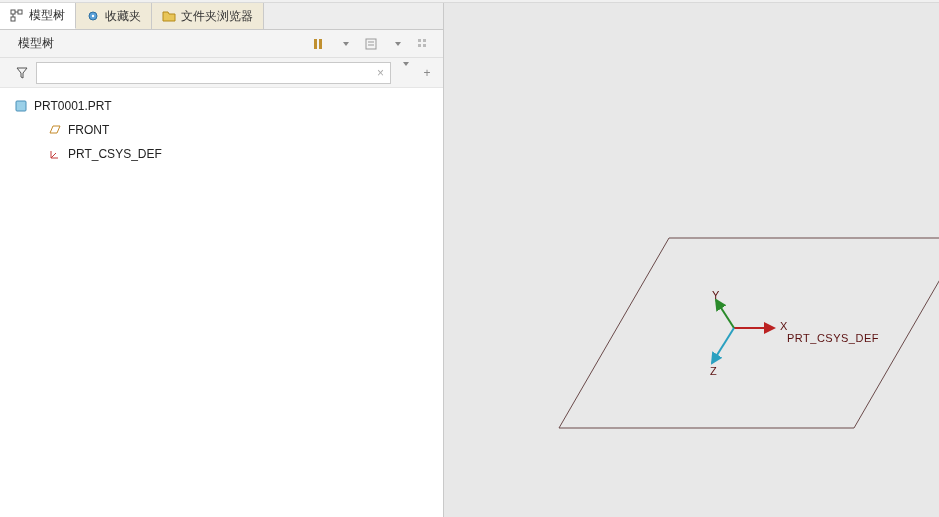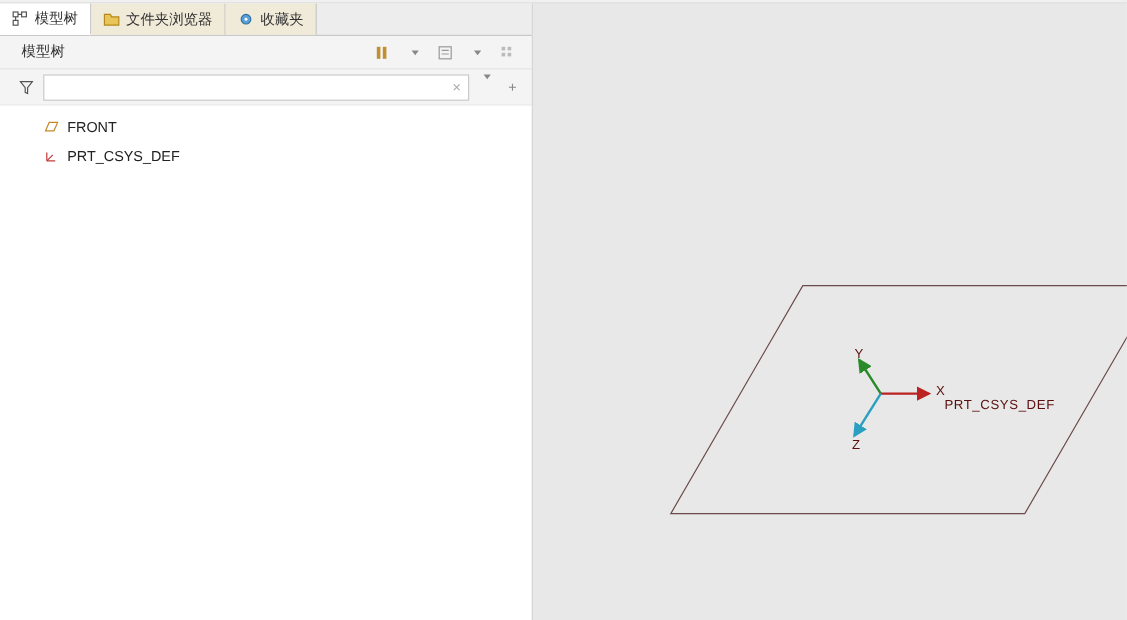--- a/index.html
+++ b/index.html
@@ -31,21 +31,21 @@
   .searchrow { display: flex; align-items: center; gap: 6px; height: 30px; padding: 0 8px 0 14px; border-bottom: 1px solid #e6e6e6; background: #f4f4f4; }
   .searchrow .funnel { width: 16px; display:flex; justify-content:center; color:#5a5a5a; }
   .searchbox { flex: 1; display: flex; align-items: center; height: 22px; background: #ffffff; border: 1px solid #c9c9c9; padding: 0 4px; }
   .searchbox input { flex: 1; border: none; outline: none; font-size: 12px; background: transparent; }
   .searchbox .clear { color: #aaa; padding: 0 2px; cursor: default; }
   .mini { width: 16px; text-align: center; color: #888; }
 
   
   .tree { flex: 1; background: #ffffff; padding: 6px 0 0 0; overflow: auto; }
   .treerow { display: flex; align-items: center; height: 24px; padding-left: 14px; gap: 6px; color: #222; }
-  .treerow.child { padding-left: 36px; }
+  .treerow.child { padding-left: 48px; }
   .ticon { width: 14px; height: 14px; display: inline-flex; align-items: center; justify-content: center; }
 
   
   .planeWrap { position: absolute; left: 110px; top: 230px; width: 420px; height: 200px; }
   .planeWrap svg { overflow: visible; }
 
   .csysLbl { position: absolute; font-size: 11px; color: #5a0f0f; font-family: Arial, sans-serif; letter-spacing: 0.5px; white-space: nowrap; }
 </style>
 </head>
 <body>
@@ -64,33 +64,33 @@
               <rect x="1" y="8" width="4" height="4" fill="none" stroke="#555"></rect>
               <line x1="5" y1="3" x2="8" y2="3" stroke="#555"></line>
               <line x1="3" y1="5" x2="3" y2="8" stroke="#555"></line>
             </svg>
         </span>
         <span>模型树</span>
       </div>
       <div class="tab">
         <span class="ticon">
           <svg width="14" height="14">
-              <path d="M1 3h5l1 2h6v7H1z" fill="#e8c558" stroke="#b58a1b"></path>
-            </svg>
-        </span>
-        <span>文件夹浏览器</span>
-      </div>
-      <div class="tab">
-        <span class="ticon">
-          <svg width="14" height="14">
               <circle cx="7" cy="7" r="4" fill="#5aa0d8" stroke="#2f6fa0"></circle>
               <circle cx="7" cy="7" r="1.2" fill="#fff"></circle>
             </svg>
         </span>
         <span>收藏夹</span>
+      </div>
+      <div class="tab">
+        <span class="ticon">
+          <svg width="14" height="14">
+              <path d="M1 3h5l1 2h6v7H1z" fill="#e8c558" stroke="#b58a1b"></path>
+            </svg>
+        </span>
+        <span>文件夹浏览器</span>
       </div>
     </div>
 
     <div class="panelheader">
       <span class="title">模型树</span>
       <span class="tool">
         <svg width="14" height="14">
             <rect x="2" y="2" width="3" height="10" fill="#c09030"></rect>
             <rect x="7" y="2" width="3" height="10" fill="#c09030"></rect>
           </svg>
@@ -126,20 +126,28 @@
       </span>
       <div class="searchbox">
         <input type="text" placeholder="" style="">
         <span class="clear">×</span>
       </div>
       <span class="mini"><span class="caret"></span></span>
       <span class="mini">+</span>
     </div>
 
     <div class="tree">
+      <div class="treerow">
+        <span class="ticon">
+          <svg width="14" height="14">
+              <rect x="2" y="2" width="10" height="10" rx="1" fill="#9bd0e8" stroke="#4a90b8"></rect>
+            </svg>
+        </span>
+        <span>PRT0001.PRT</span>
+      </div>
       <div class="treerow child">
         <span class="ticon">
           <svg width="14" height="14">
               <path d="M2 10 L5 3 L12 3 L9 10 Z" fill="none" stroke="#c48a2a"></path>
             </svg>
         </span>
         <span>FRONT</span>
       </div>
       <div class="treerow child">
         <span class="ticon">

